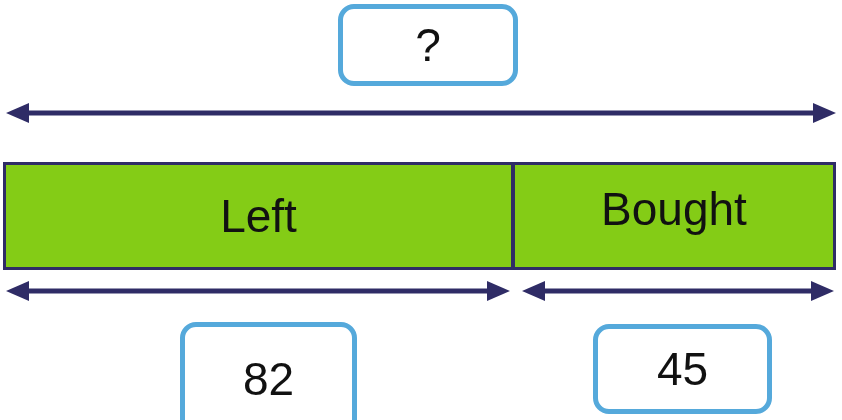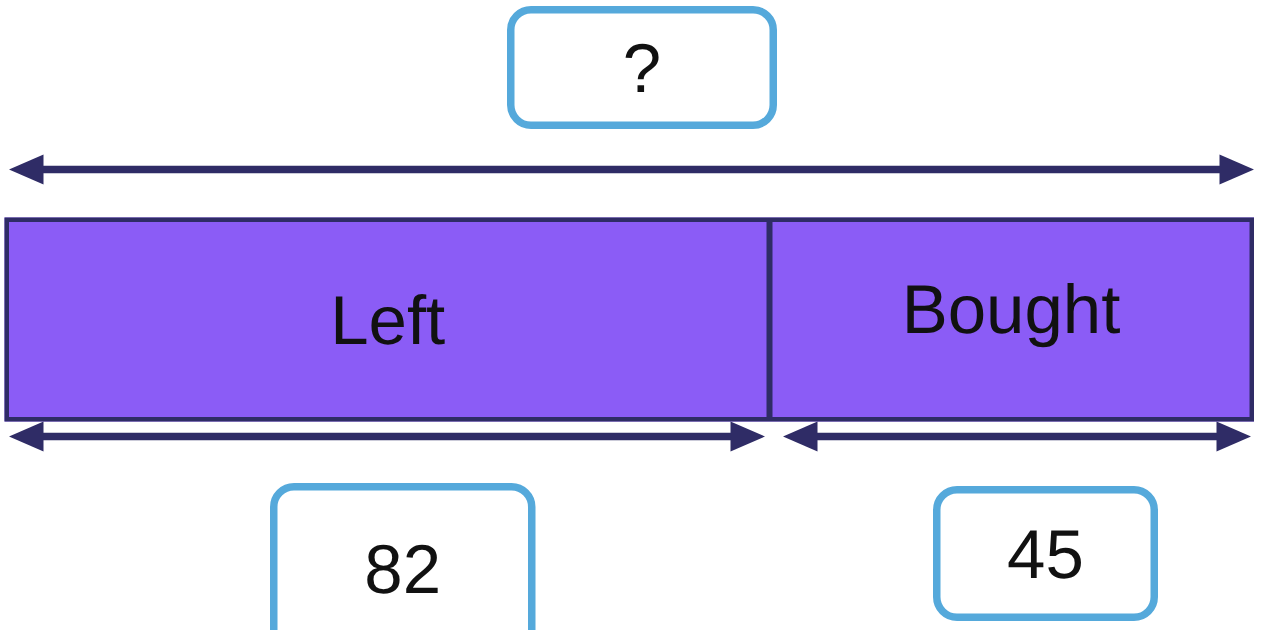--- a/index.html
+++ b/index.html
@@ -23,40 +23,40 @@
     border-radius: 16px;
     background: #ffffff;
     display: flex;
     align-items: center;
     justify-content: center;
     font-size: 46px;
     line-height: 1;
   }
   .pill-total   { left: 338px; top: 4px;   width: 180px; height: 82px; }
   .pill-left    { left: 180px; top: 322px; width: 177px; height: 114px; }
-  .pill-bought  { left: 622px; top: 324px; width: 150px; height: 90px; }
+  .pill-bought  { left: 593px; top: 324px; width: 179px; height: 90px; }
 
   .arrow {
     position: absolute;
     color: var(--navy, #2f2c66);
     display: block;
   }
   .arrow-total  { left: 4px;   top: 100px; }
   .arrow-left   { left: 4px;   top: 278px; }
   .arrow-bought { left: 520px; top: 278px; }
 
   .bar {
     position: absolute;
     left: 3px;
-    top: 145px;
+    top: 162px;
     width: 833px;
-    height: 136px;
+    height: 108px;
     box-sizing: border-box;
     border: 3px solid var(--navy, #2f2c66);
-    background: #8b5cf6;
+    background: #84cc16;
     display: flex;
   }
   .cell {
     display: flex;
     align-items: center;
     justify-content: center;
     font-size: 46px;
     line-height: 1;
   }
   .cell-left {

